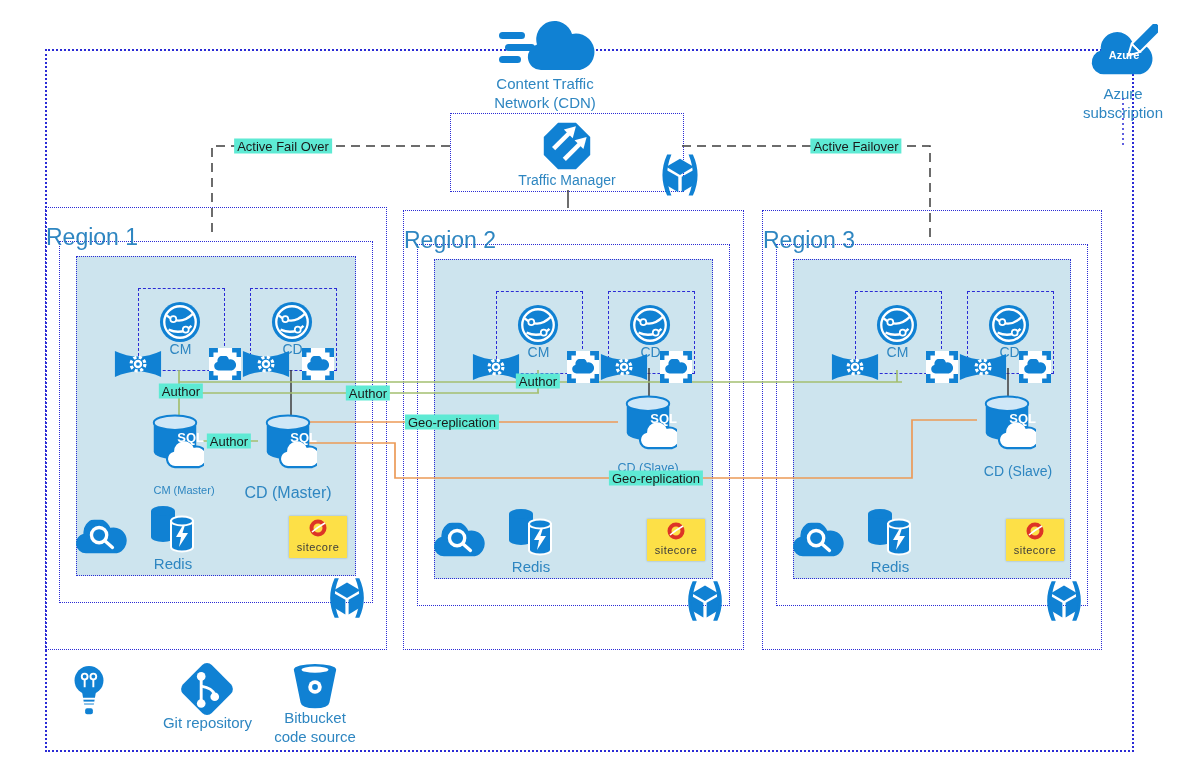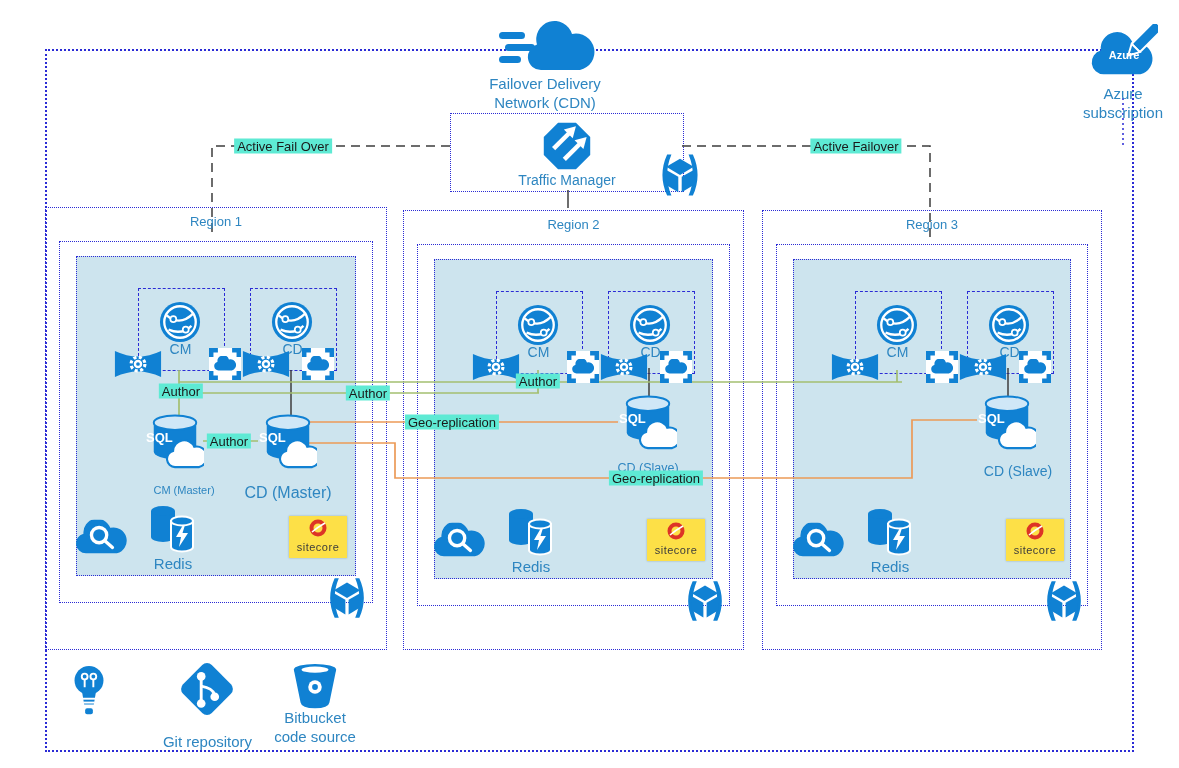--- a/index.html
+++ b/index.html
@@ -9,31 +9,31 @@
   html,body{margin:0;padding:0;background:#fff;}
   .canvas{position:relative;width:1179px;height:768px;background:#fff;overflow:hidden;
           font-family:"Liberation Sans",sans-serif;}
   .ico{position:absolute;z-index:3;color:var(--azure-blue,#1081d3);}
   .wires{position:absolute;left:0;top:0;z-index:2;pointer-events:none;}
   .outer-border{position:absolute;left:45px;top:49px;width:1085px;height:699px;
                 border:2px dotted var(--border-blue);z-index:0;}
   .lbl{position:absolute;transform:translate(-50%,-50%);background:#5eead4;padding:0 3px;
        font-size:13px;color:#1a1a1a;white-space:nowrap;z-index:5;}
   .region{position:absolute;border:1.6px dotted var(--border-blue);}
-  .region-title{position:absolute;left:0;right:0;top:6px;text-align:center;font-size:13px;
+  .region-title{position:absolute;left:0;right:0;top:16px;font-size:23px;
                 color:var(--label-blue);z-index:3;}
   .inner-box{position:absolute;left:13px;top:33px;right:13px;height:360px;
              border:1.6px dotted var(--border-blue);z-index:0;}
   .light-box{position:absolute;left:30px;top:48px;right:30px;height:318px;
              background:var(--region-fill);border:1.6px dotted var(--border-blue);z-index:0;}
   .dash-box{position:absolute;width:85px;height:81px;border:1.6px dashed var(--border-blue);z-index:1;}
   .node-lbl{position:absolute;font-size:14px;color:var(--label-blue);text-align:center;z-index:3;}
   .tm-box{position:absolute;left:450px;top:113px;width:232px;height:77px;
           border:1.6px dotted var(--border-blue);z-index:1;}
-  .sql-badge{position:absolute;width:58px;text-align:left;color:#fff;font-weight:bold;
+  .sql-badge{position:absolute;width:58px;text-align:right;color:#fff;font-weight:bold;
              font-size:13px;z-index:4;}
   .sitecore-box{position:absolute;left:243px;top:308px;width:58px;height:42px;background:#fde047;
                 box-shadow:0 0 2px rgba(0,0,0,.25);z-index:3;text-align:center;}
   .sitecore-box .sc-text{font-size:11px;color:#3c3c3c;letter-spacing:.5px;line-height:11px;}
   .footer-lbl{position:absolute;text-align:center;font-size:15px;line-height:19px;
               color:var(--label-blue);z-index:3;}
   .azure-badge{position:absolute;left:1096px;top:49px;width:56px;text-align:center;
                color:#fff;font-weight:bold;font-size:11px;z-index:4;}
   .hdr-lbl{position:absolute;text-align:center;font-size:15px;line-height:19px;
            color:var(--label-blue);z-index:3;}
@@ -185,21 +185,21 @@
     </g>
     <path d="M1123,98 V148" stroke="var(--border-blue,#2b2bd5)" stroke-width="1.5" stroke-dasharray="2 3" fill="none"></path>
   </svg>
 
   <div class="outer-border"></div>
 
   <svg class="ico" style="left:493px;top:18px;width:104px;height:56px">
       <use href="#s-cdn"></use>
     </svg>
   <div class="hdr-lbl" style="left:455px;top:74px;width:180px">
-    <div>Failover Delivery</div>
+    <div>Content Traffic</div>
     <div>Network (CDN)</div>
   </div>
 
   <div class="tm-box">
     <svg class="ico" style="left:90px;top:7px;width:52px;height:50px">
         <use href="#s-tm"></use>
       </svg>
     <div class="node-lbl" style="left:0;right:0;top:58px">Traffic Manager</div>
   </div>
   <svg class="ico" style="left:656px;top:152px;width:48px;height:46px">
@@ -379,21 +379,21 @@
   <span class="lbl" style="left:538px;top:381px">Author</span>
   <span class="lbl" style="left:452px;top:422px">Geo-replication</span>
   <span class="lbl" style="left:656px;top:478px">Geo-replication</span>
 
   <svg class="ico" style="left:66px;top:664px;width:46px;height:54px">
       <use href="#s-bulb"></use>
     </svg>
   <svg class="ico" style="left:178px;top:660px;width:58px;height:58px">
       <use href="#s-git"></use>
     </svg>
-  <div class="footer-lbl" style="left:140px;top:732px;width:135px">Git repository</div>
+  <div class="footer-lbl" style="left:140px;top:713px;width:135px">Git repository</div>
   <svg class="ico" style="left:290px;top:660px;width:50px;height:54px">
       <use href="#s-bucket"></use>
     </svg>
   <div class="footer-lbl" style="left:250px;top:708px;width:130px">
     <div>Bitbucket</div>
     <div>code source</div>
   </div>
 
 </div>
 

